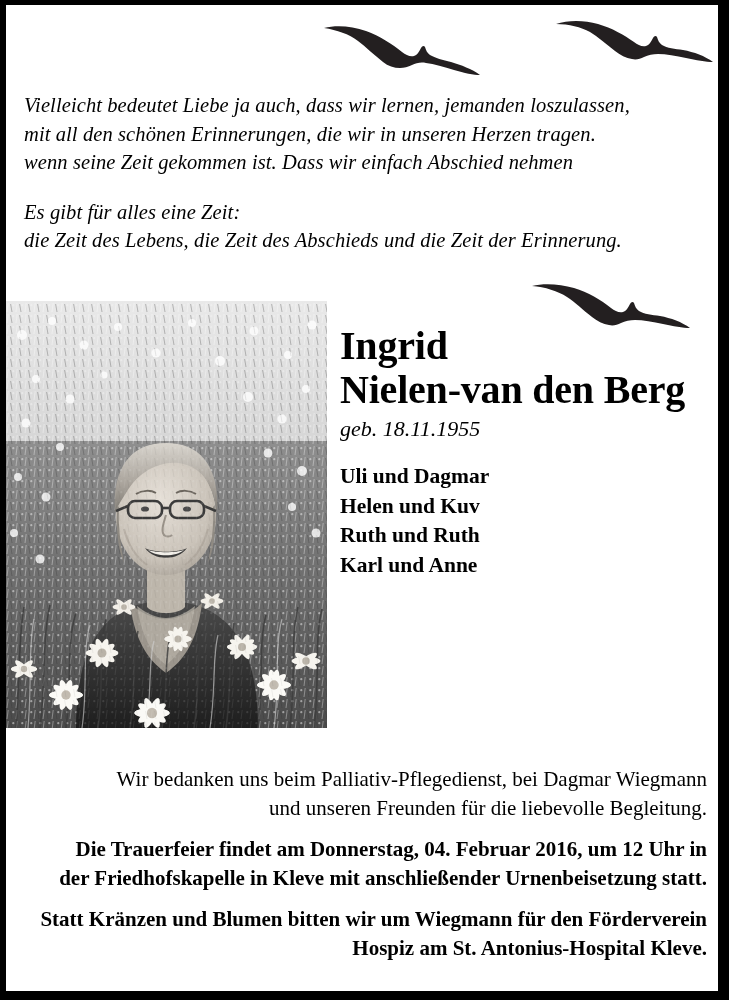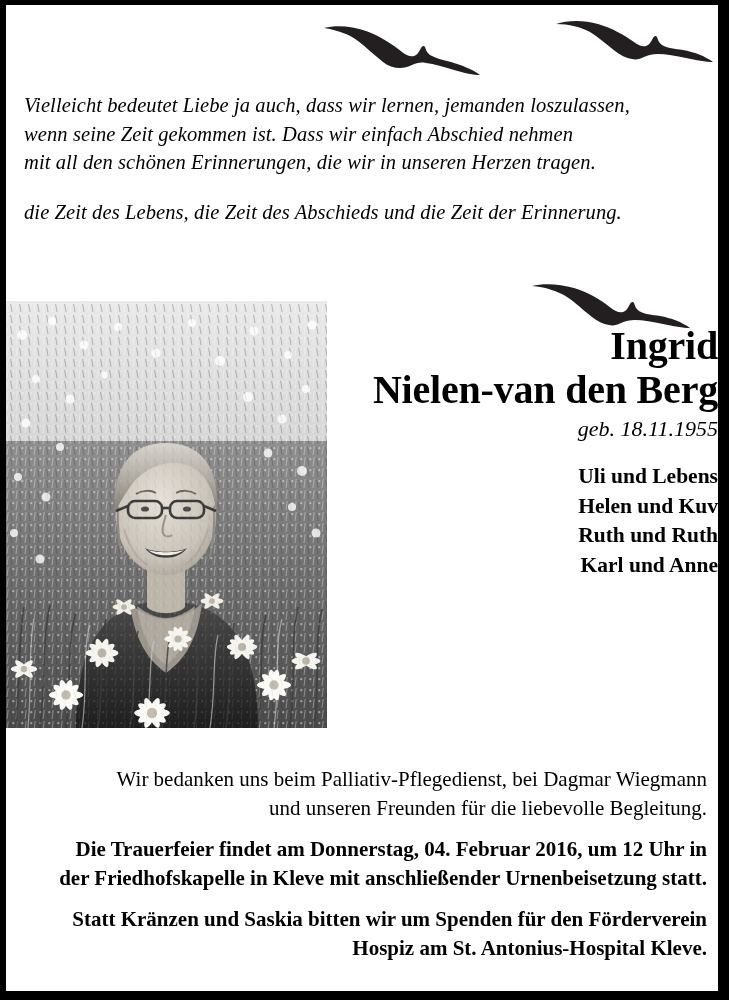--- a/index.html
+++ b/index.html
@@ -71,21 +71,21 @@
     background: #8d8d8d;
   }
   .photo svg { display:block; width:100%; height:100%; }
 
   
   .right-col {
     position: absolute;
     left: 334px;
     top: 320px;
     width: 378px;
-    text-align: right;
+    text-align: left;
     color: #000;
   }
   .name {
     font-weight: bold;
     font-size: 40px;
     line-height: 42px;
     letter-spacing: -0.2px;
   }
   .name .line1 { display: block; }
   .name .line2 { display: block; margin-top: 2px; white-space: nowrap; font-family: Liberation Serif, serif; }
@@ -152,24 +152,25 @@
 
     <div class="gull" id="gull-3">
       <svg viewBox="0 0 160 49" preserveAspectRatio="none">
         <path d="M0,5 C12,2 28,3 42,7 C56,11 69,19 79,27 C83,30 87,32 91,31 C94,30 96,27 98,23 C99,21 101,20 102,22 C103,25 104,28 107,30 C112,33 120,34 128,35 C139,37 150,41 158,47 C151,47 141,45 131,43 C121,41 111,39 103,39 C98,39 93,40 89,42 C85,44 81,45 77,44 C71,43 65,40 60,36 C51,29 43,21 35,16 C26,10 13,6 0,5 Z"></path>
       </svg>
     </div>
 
     <div class="poem">
       <div class="stanza">
         <p>Vielleicht bedeutet Liebe ja auch, dass wir lernen, jemanden loszulassen,</p>
+        <p>mit all den schönen Erinnerungen, die wir in unseren Herzen tragen.</p>
         <p>wenn seine Zeit gekommen ist. Dass wir einfach Abschied nehmen</p>
-        <p>mit all den schönen Erinnerungen, die wir in unseren Herzen tragen.</p>
       </div>
       <div class="stanza">
+        <p>Es gibt für alles eine Zeit:</p>
         <p>die Zeit des Lebens, die Zeit des Abschieds und die Zeit der Erinnerung.</p>
       </div>
     </div>
 
     <div class="photo">
       <svg viewBox="0 0 321 427" preserveAspectRatio="xMidYMid slice">
         <defs>
           <linearGradient id="skyg" x1="0" y1="0" x2="0" y2="1">
             <stop offset="0%" stop-color="#e9e9e9"></stop>
             <stop offset="45%" stop-color="#cfcfcf"></stop>
@@ -407,36 +408,36 @@
         <span class="line1">Ingrid</span>
         <span class="line2">Nielen-van den Berg</span>
       </div>
 
       <div class="dates">
         <div>geb. 18.11.1955</div>
       </div>
 
 
       <div class="survivors">
-        <div>Uli und Lebens</div>
+        <div>Uli und Dagmar</div>
         <div>Helen und Kuv</div>
         <div>Ruth und Ruth</div>
         <div>Karl und Anne</div>
       </div>
     </div>
 
     <div class="bottom">
       <div class="para">
         <p>Wir bedanken uns beim Palliativ-Pflegedienst, bei Dagmar Wiegmann</p>
         <p>und unseren Freunden für die liebevolle Begleitung.</p>
       </div>
       <div class="para">
         <p>Die Trauerfeier findet am Donnerstag, 04. Februar 2016, um 12 Uhr in</p>
         <p>der Friedhofskapelle in Kleve mit anschließender Urnenbeisetzung statt.</p>
       </div>
       <div class="para">
-        <p>Statt Kränzen und Saskia bitten wir um Spenden für den Förderverein</p>
+        <p>Statt Kränzen und Blumen bitten wir um Wiegmann für den Förderverein</p>
         <p>Hospiz am St. Antonius-Hospital Kleve.</p>
       </div>
     </div>
 
   </div>
 </div>
 
 </body></html>

